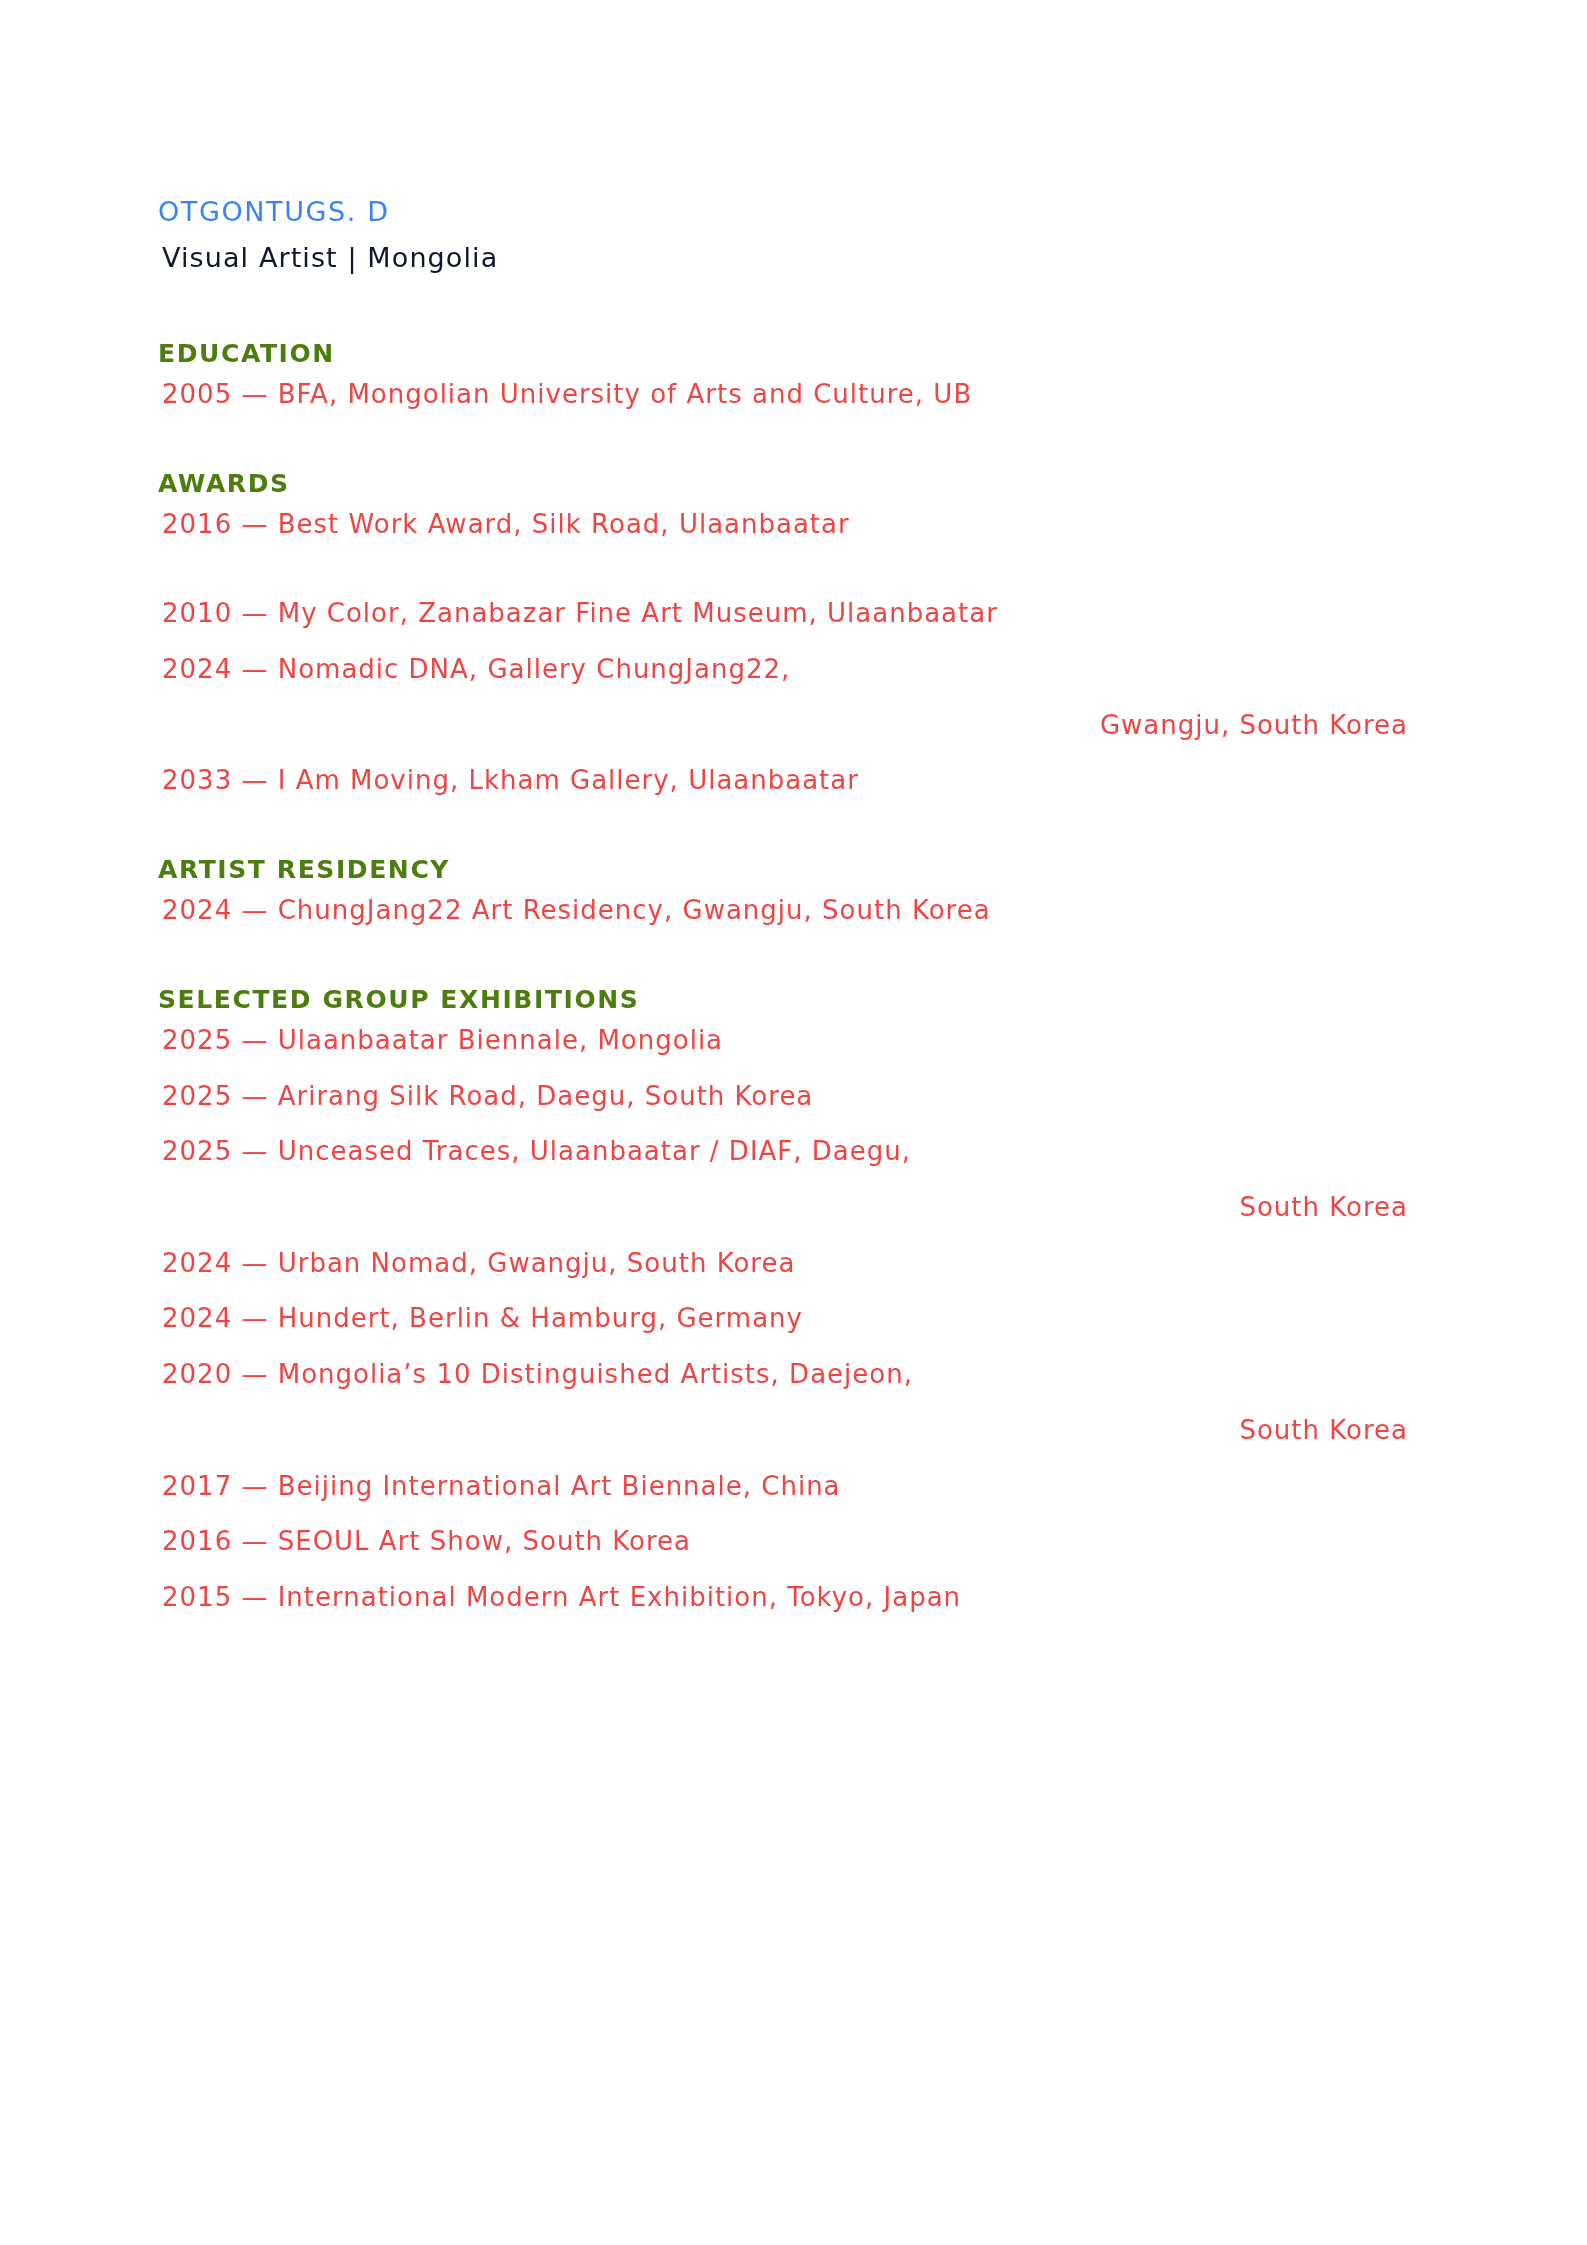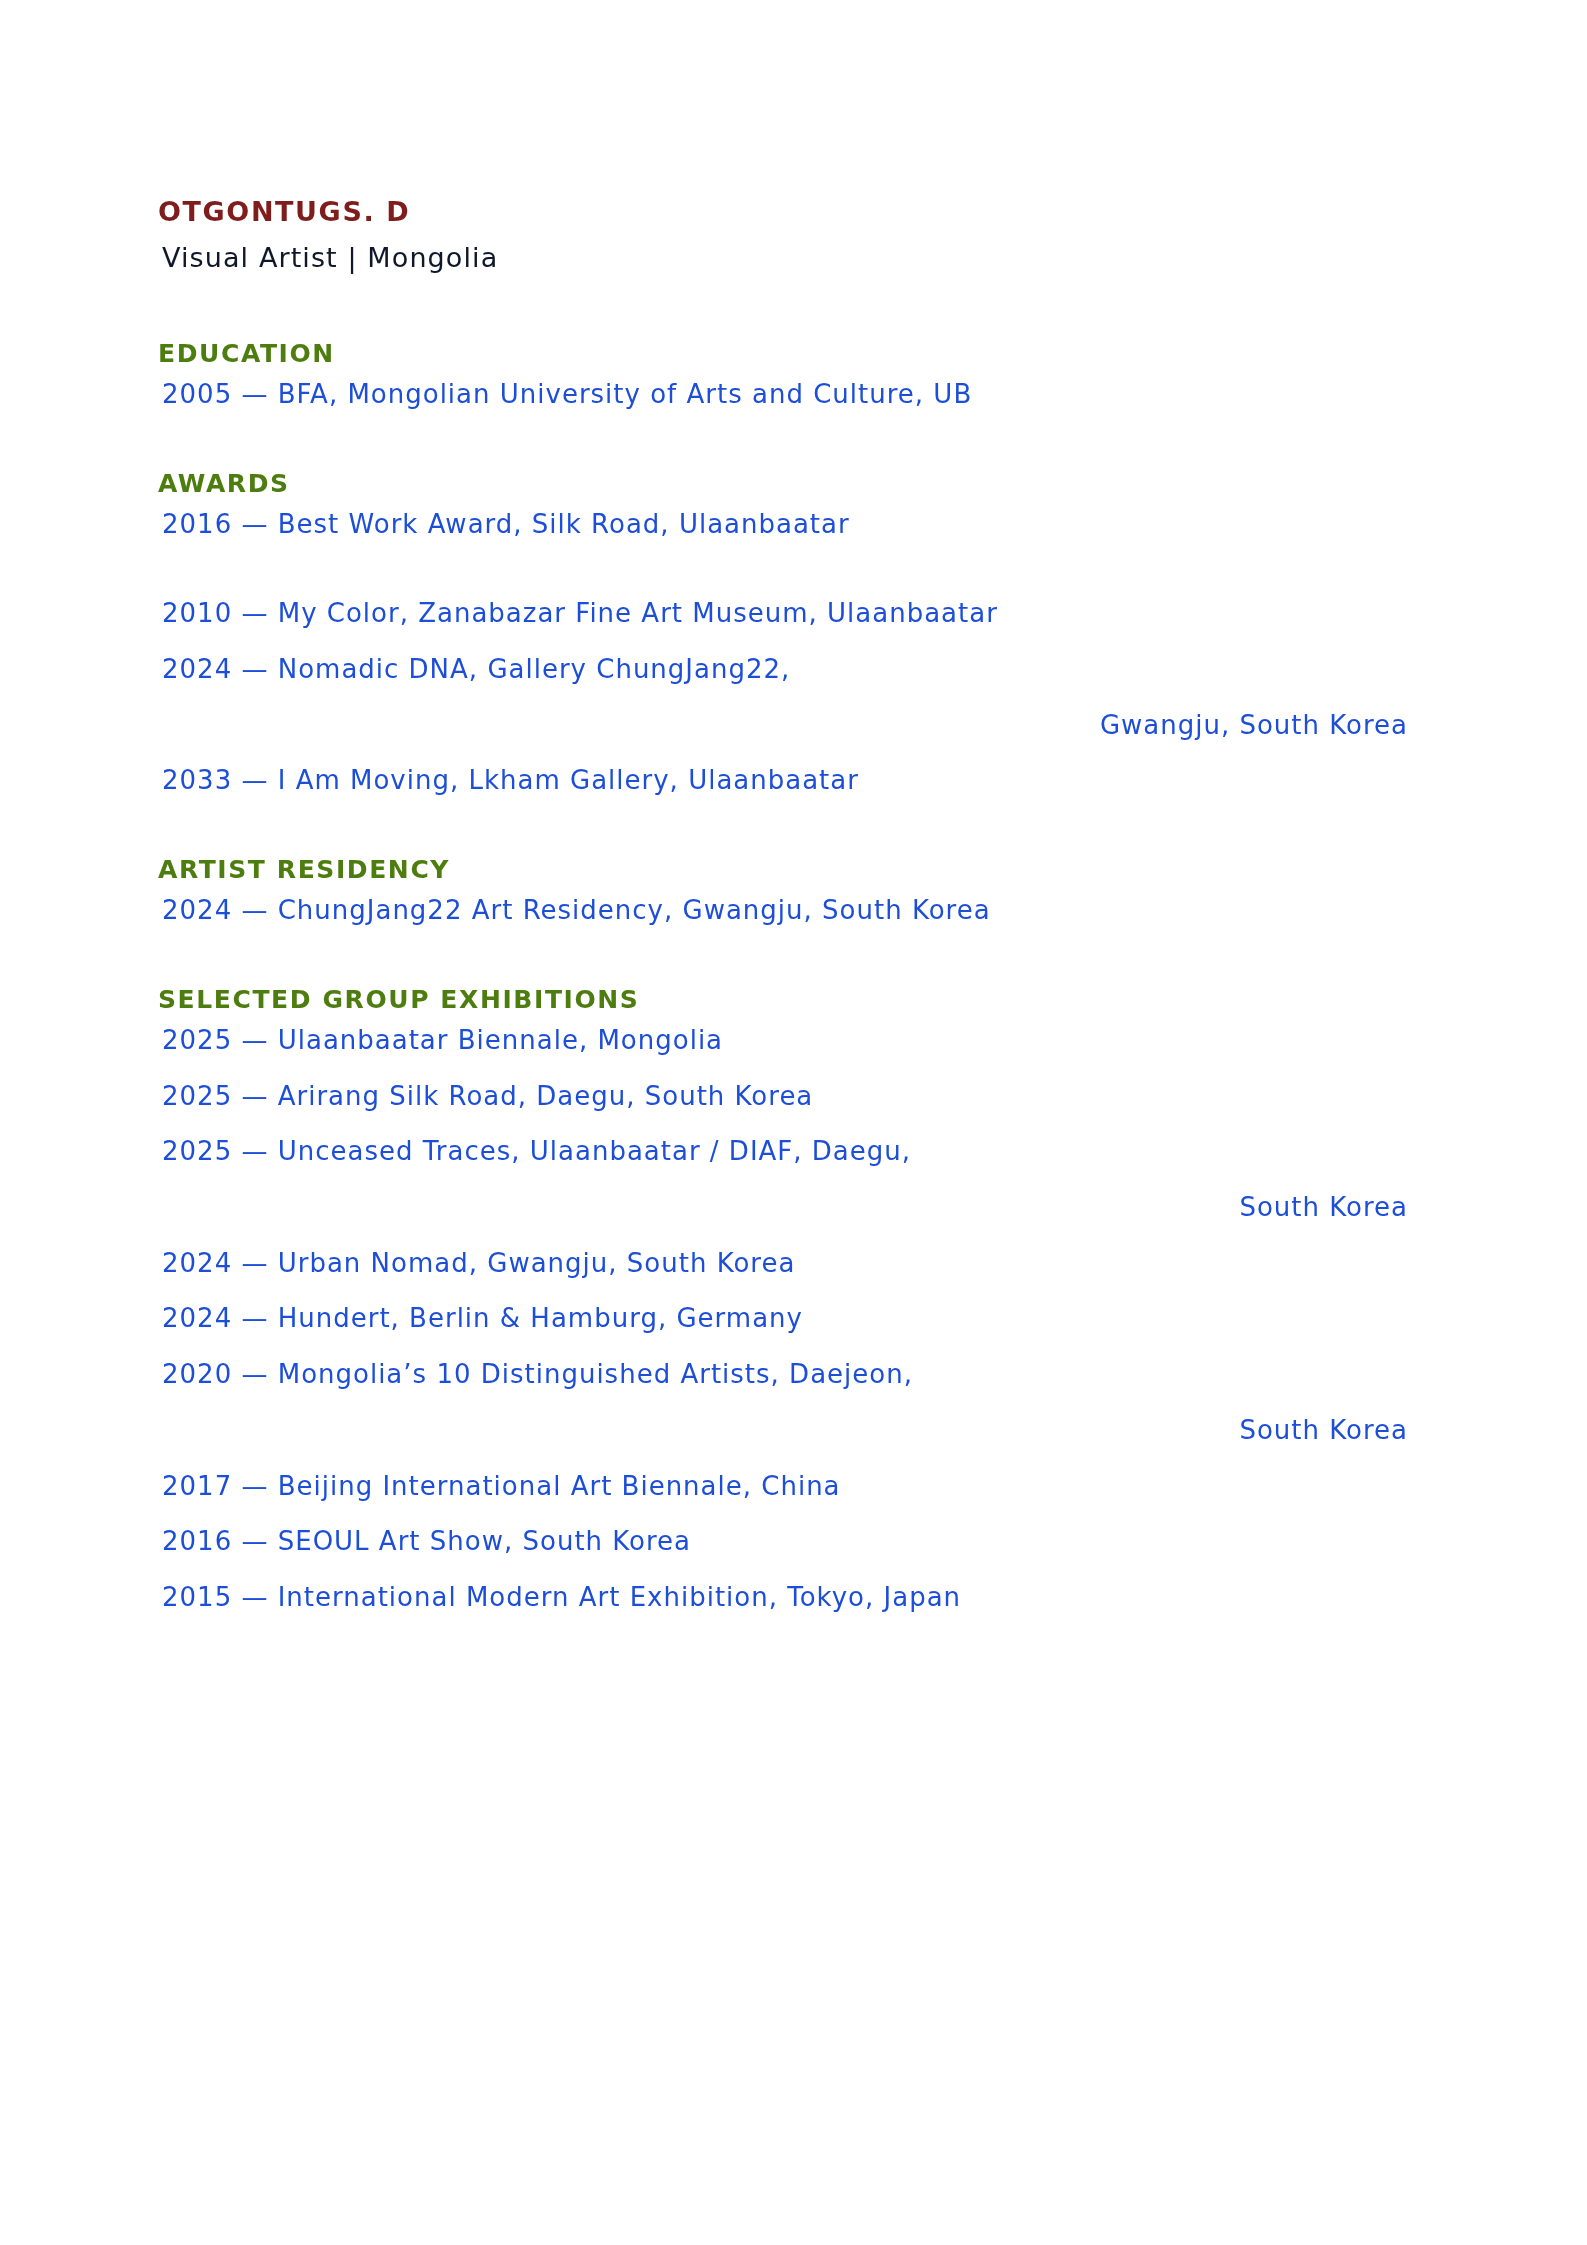--- a/index.html
+++ b/index.html
@@ -26,22 +26,22 @@
   .content {
     position: absolute;
     left: 158px;
     top: 196px;
     width: 1250px;
   }
   .section {
     margin-bottom: 0;
   }
   .name {
-    color: #7f1d1d;
-    font-weight: bold;
+    color: #3b82f6;
+    font-weight: normal;
     font-size: 27px;
     letter-spacing: 1.6px;
     margin: 0 0 12px 0;
     line-height: 1.2;
   }
   .subtitle {
     font-size: 27px;
     letter-spacing: 1.1px;
     color: #0f172a;
     margin: 0 0 0 4px;
@@ -54,21 +54,21 @@
     font-size: 25px;
     letter-spacing: 1.6px;
     margin: 0 0 10px 0;
     line-height: 1.2;
   }
   .spacer-lg { height: 62px; }
   .spacer-md { height: 58px; }
   .entry {
     font-size: 26px;
     letter-spacing: 1.0px;
-    color: #1d4ed8;
+    color: #ef4444;
     margin: 0 0 0 4px;
     line-height: 1.22;
     padding-bottom: 24px;
     white-space: nowrap;
   }
   .entry.tight { padding-bottom: 0; }
   .entry .cont {
     display: block;
     padding-left: 118px;
     padding-top: 24px;

